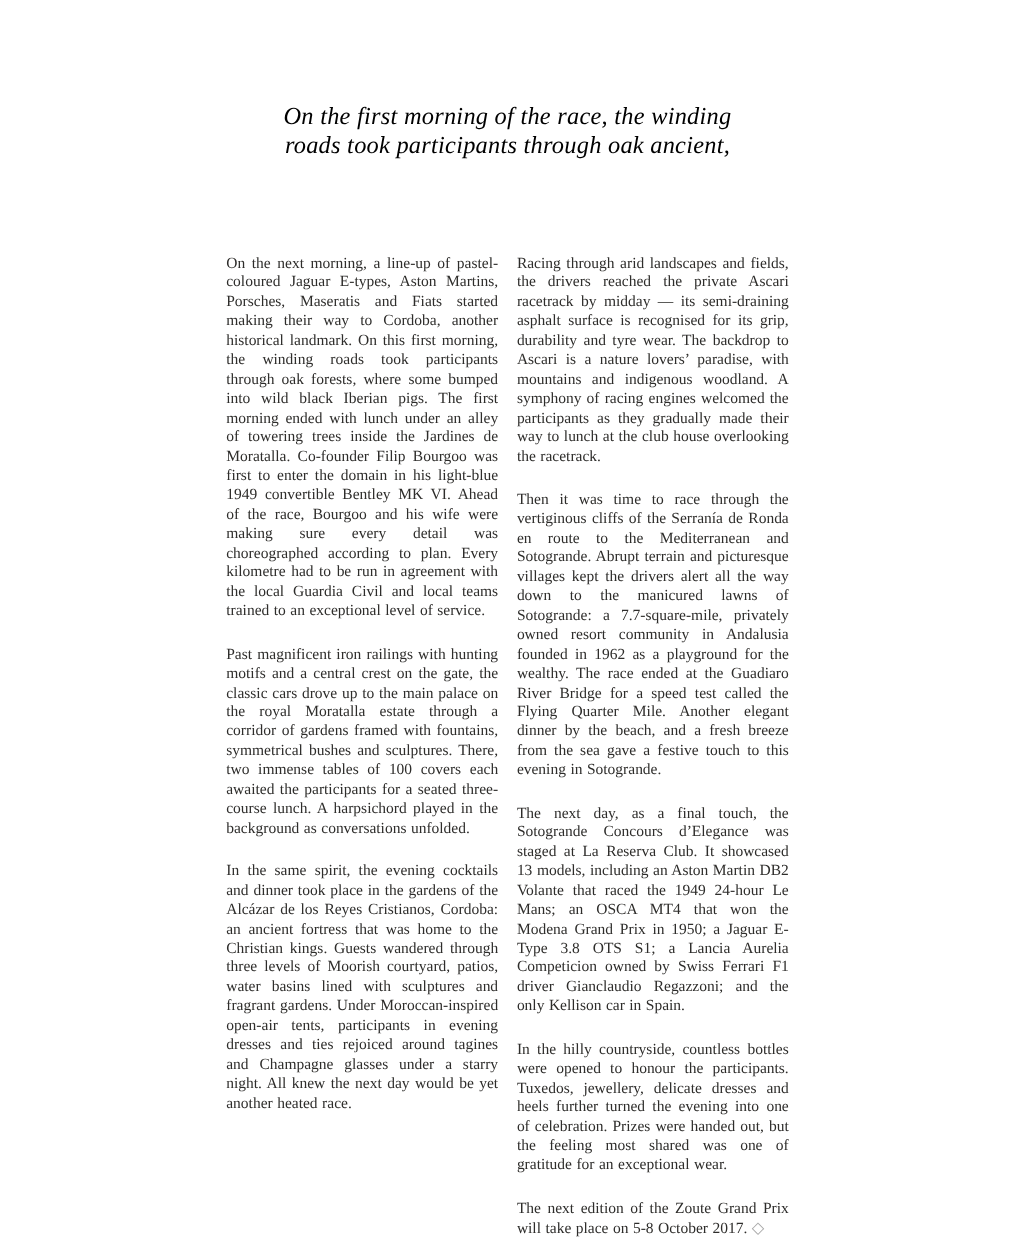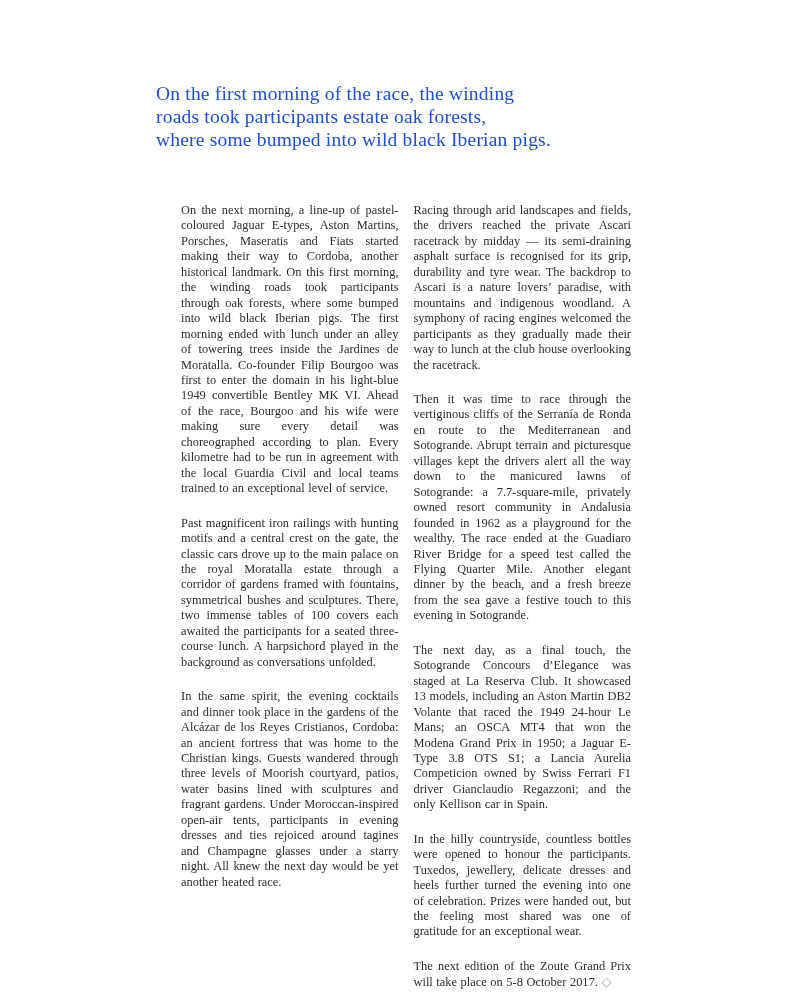--- a/index.html
+++ b/index.html
@@ -12,23 +12,25 @@
     background: #ffffff;
     position: relative;
     overflow: hidden;
     font-family: "Liberation Serif", serif;
   }
   .pull-quote {
     position: absolute;
     top: 82px;
     left: 156px;
     width: 500px;
+    text-align: center;
+    font-style: italic;
     font-size: 19.5px;
     line-height: 23px;
-    color: #1d4ed8;
+    color: #000000;
     letter-spacing: 0.2px;
   }
   .columns {
     position: absolute;
     top: 203px;
     left: 181px;
     width: 450px;
     display: grid;
     grid-template-columns: 1fr 1fr;
     column-gap: 15px;
@@ -44,22 +46,21 @@
   .end-mark {
     color: #a8a8a8;
     font-size: 13px;
   }
 </style>
 </head>
 <body>
 
 <div class="pull-quote">
   <div>On the first morning of the race, the winding</div>
-  <div>roads took participants estate oak forests,</div>
-  <div>where some bumped into wild black Iberian pigs.</div>
+  <div>roads took participants through oak ancient,</div>
 </div>
 
 <div class="columns">
   <div class="col">
     <p>On the next morning, a line-up of pastel-coloured Jaguar E-types, Aston Martins, Porsches, Maseratis and Fiats started making their way to Cordoba, another historical landmark. On this first morning, the winding roads took participants through oak forests, where some bumped into wild black Iberian pigs. The first morning ended with lunch under an alley of towering trees inside the Jardines de Moratalla. Co-founder Filip Bourgoo was first to enter the domain in his light-blue 1949 convertible Bentley MK VI. Ahead of the race, Bourgoo and his wife were making sure every detail was choreographed according to plan. Every kilometre had to be run in agreement with the local Guardia Civil and local teams trained to an exceptional level of service.</p>
     <p>Past magnificent iron railings with hunting motifs and a central crest on the gate, the classic cars drove up to the main palace on the royal Moratalla estate through a corridor of gardens framed with fountains, symmetrical bushes and sculptures. There, two immense tables of 100 covers each awaited the participants for a seated three-course lunch. A harpsichord played in the background as conversations unfolded.</p>
     <p>In the same spirit, the evening cocktails and dinner took place in the gardens of the Alcázar de los Reyes Cristianos, Cordoba: an ancient fortress that was home to the Christian kings. Guests wandered through three levels of Moorish courtyard, patios, water basins lined with sculptures and fragrant gardens. Under Moroccan-inspired open-air tents, participants in evening dresses and ties rejoiced around tagines and Champagne glasses under a starry night. All knew the next day would be yet another heated race.</p>
   </div>
   <div class="col">
     <p>Racing through arid landscapes and fields, the drivers reached the private Ascari racetrack by midday — its semi-draining asphalt surface is recognised for its grip, durability and tyre wear. The backdrop to Ascari is a nature lovers’ paradise, with mountains and indigenous woodland. A symphony of racing engines welcomed the participants as they gradually made their way to lunch at the club house overlooking the racetrack.</p>

